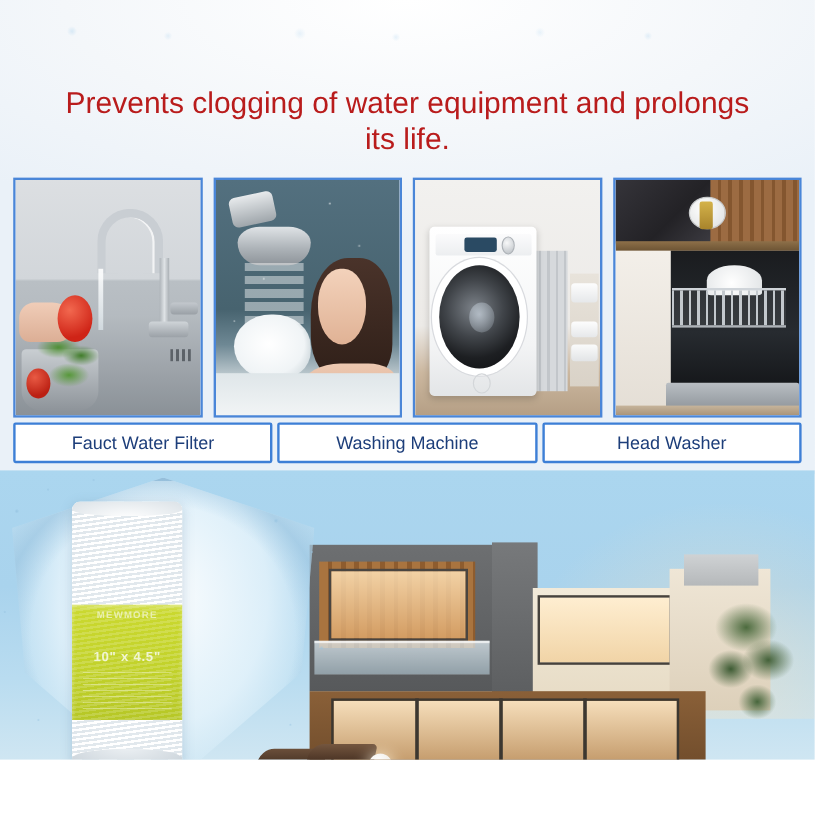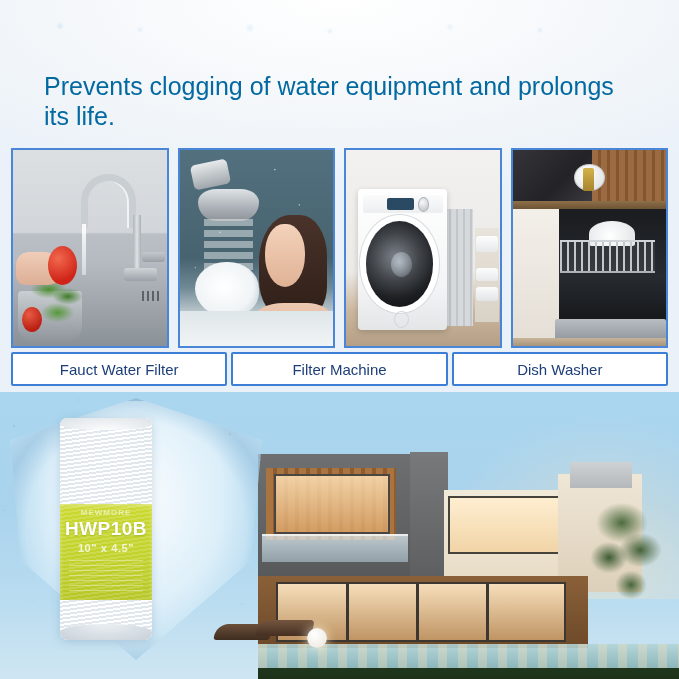--- a/index.html
+++ b/index.html
@@ -37,23 +37,23 @@
 
   .headline {
     position:absolute; left:0; top:24px; width:679px;
     text-align:center;
     font-size:36px; font-weight:700; letter-spacing:-.3px;
     color:#2f73e3;
     text-shadow:0 1px 0 rgba(255,255,255,.9);
   }
   .subhead {
     position:absolute; left:44px; top:72px; width:591px;
-    text-align:left;
+    text-align:center;
     font-size:25px; font-weight:400; line-height:1.18;
-    color:#0369a1;
+    color:#b91c1c;
   }
 
   
   .tiles {
     position:absolute; left:11px; top:148px;
     width:657px; height:200px;
     display:flex; gap:9px;
   }
   .tile {
     position:relative;
@@ -211,21 +211,21 @@
     background:#ffffff;
     border-radius:2px;
     display:flex; align-items:center; justify-content:center;
     font-size:15px; color:#1d3e7a; font-weight:400;
     white-space:nowrap;
   }
 
   
   .bottom-section {
     position:absolute; left:0; top:392px;
-    width:679px; height:287px;
+    width:679px; height:241px;
     overflow:hidden;
     background:linear-gradient(180deg,#abd6ef 0%, #a9d3ed 40%, #b9dcf0 72%, #cfe6f2 100%);
   }
 
   
   .house { position:absolute; left:258px; top:20px; width:421px; height:267px; }
   .h-sky-glow { position:absolute; right:0; top:0; width:60%; height:70%;
     background:radial-gradient(ellipse at 70% 80%, rgba(255,228,190,.45), transparent 68%); }
   .h-block-left-top { position:absolute; left:0; top:42px; width:160px; height:122px;
     background:linear-gradient(180deg,#6d6f71,#57595b); }
@@ -428,22 +428,22 @@
         <div class="dw-rack"></div>
         <div class="dw-door"></div>
         <div class="dw-floor"></div>
       </div>
     </div>
 
   </div>
 
   <div class="captions">
     <div class="caption-box">Fauct Water Filter</div>
-    <div class="caption-box">Filter Machine</div>
-    <div class="caption-box">Dish Washer</div>
+    <div class="caption-box">Washing Machine</div>
+    <div class="caption-box">Head Washer</div>
   </div>
 
   <div class="bottom-section">
 
     <div class="house">
       <div class="h-sky-glow"></div>
       <div class="h-block-left-top"></div>
       <div class="h-wood-upper"></div>
       <div class="h-glass-upper"></div>
       <div class="h-balcony"></div>
@@ -471,21 +471,20 @@
 
     <div class="splash">
       <div class="sp-shield"></div>
       <div class="sp-ring"></div>
       <div class="sp-drops"></div>
 
       <div class="cartridge">
         <div class="cart-top"></div>
         <div class="cart-label">
           <div class="cart-brand">MEWMORE</div>
-          <div class="cart-model">HWP10B</div>
           <div class="cart-size">10" x 4.5"</div>
           <div class="cart-fine"></div>
         </div>
         <div class="cart-bottom"></div>
       </div>
     </div>
 
   </div>
 
 </div>

